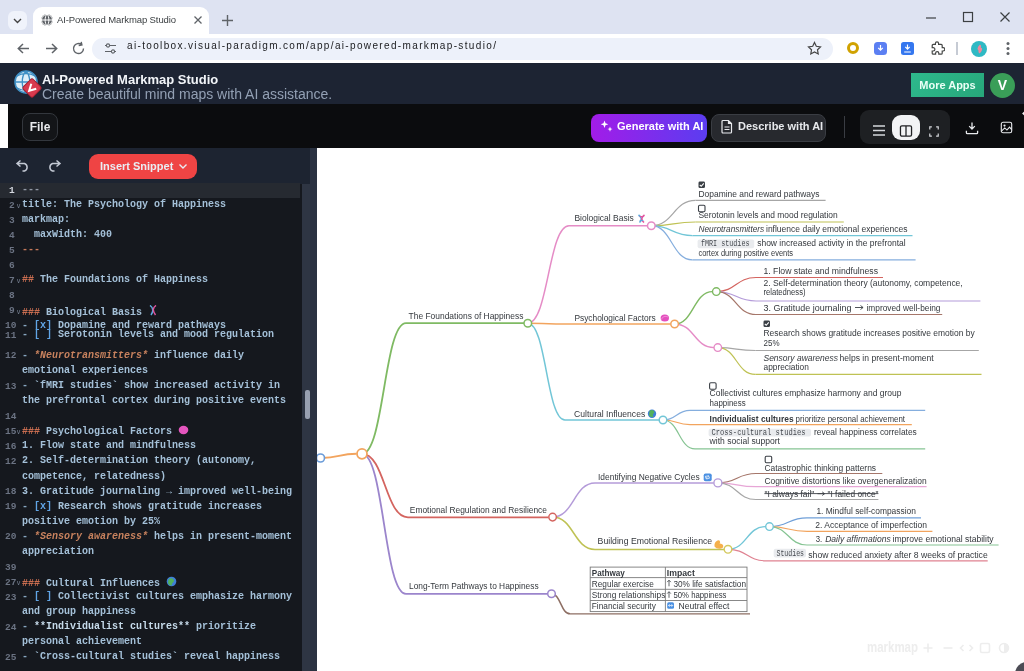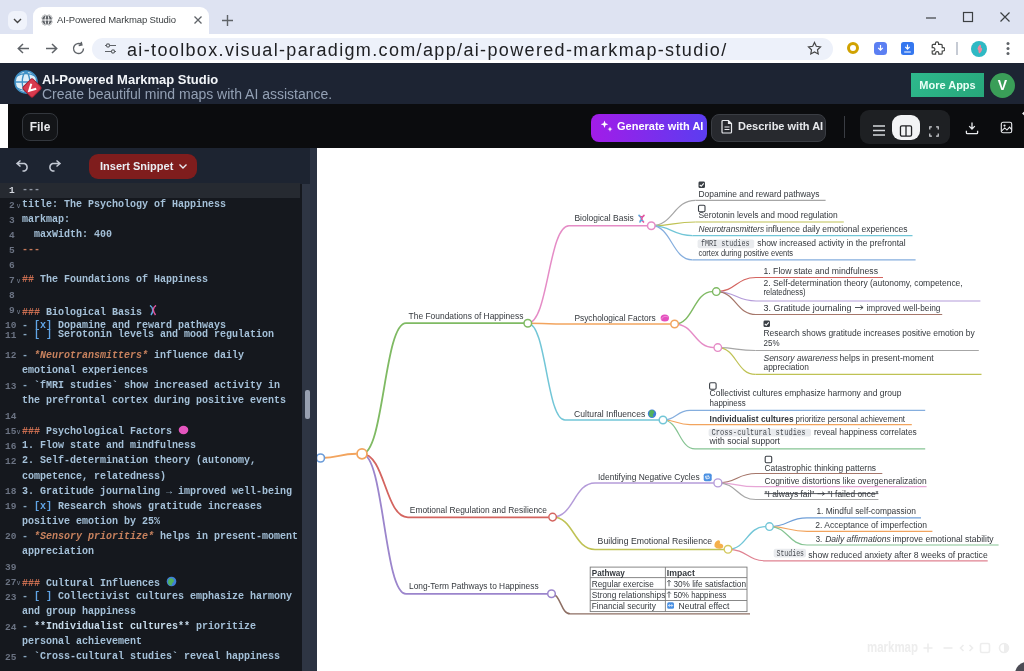--- a/index.html
+++ b/index.html
@@ -233,21 +233,21 @@
     </svg>
  <svg class="abs" style="left:71px;top:7px" width="15" height="15" viewBox="0 0 15 15">
       <path d="M12.5,7.5 a5,5 0 1 1 -1.8,-3.8 M10.2,0.8 l0.7,3.1 l-3.2,0.6" fill="none" stroke="#5f6368" stroke-width="1.4"></path>
     </svg>
  <div class="abs" style="left:92px;top:3.5px;width:741px;height:22px;background:#edf1fa;border-radius:11px"></div>
  <svg class="abs" style="left:104px;top:8px" width="13" height="13" viewBox="0 0 13 13">
       <circle cx="4" cy="3.5" r="1.6" fill="none" stroke="#5f6368" stroke-width="1.1"></circle>
       <path d="M6,3.5 h6 M1,3.5 h1.3 M1,9.5 h6 M11,9.5 h1" stroke="#5f6368" stroke-width="1.1"></path>
       <circle cx="9" cy="9.5" r="1.6" fill="none" stroke="#5f6368" stroke-width="1.1"></circle>
     </svg>
- <span class="abs" style="left:127px;top:5.5px;font-size:18px;color:#202124;letter-spacing:1.35px">ai-toolbox.visual-paradigm.com/app/ai-powered-markmap-studio/</span>
+ <span class="abs" style="left:127px;top:5.5px;font-size:10px;color:#202124;letter-spacing:1.35px">ai-toolbox.visual-paradigm.com/app/ai-powered-markmap-studio/</span>
  <svg class="abs" style="left:807px;top:7px" width="15" height="15" viewBox="0 0 15 15">
       <path d="M7.5,1.5 l1.8,3.8 4.2,0.6 -3,2.9 0.7,4.2 -3.7,-2 -3.7,2 0.7,-4.2 -3,-2.9 4.2,-0.6 z" fill="none" stroke="#444" stroke-width="1.2"></path>
     </svg>
  <div class="abs" style="left:847px;top:8px;width:12px;height:12px;border:3.2px solid #d0a200;border-radius:50%"></div>
  <div class="abs" style="left:874px;top:8px;width:13px;height:13px;background:#5b7ff2;border-radius:3.5px"></div>
  <svg class="abs" style="left:874px;top:8px" width="13" height="13" viewBox="0 0 13 13">
       <path d="M6.5,3 v5 m-2.3,-2.2 l2.3,2.3 l2.3,-2.3" stroke="#fff" stroke-width="1.2" fill="none"></path>
     </svg>
  <div class="abs" style="left:901px;top:8px;width:13px;height:13px;background:#3577ef;border-radius:2.5px"></div>
  <svg class="abs" style="left:901px;top:8px" width="13" height="13" viewBox="0 0 13 13">
@@ -324,21 +324,21 @@
 </div>
 
 <div id="editor">
 <div class="abs" style="left:0;top:0;width:310px;height:36px;background:#1d2431"></div>
 <svg class="abs" style="left:15px;top:11px" width="15" height="13" viewBox="0 0 15 13">
       <path d="M5.5,1.5 L2,4.5 l3.5,3 M2,4.5 h7.5 a4,4 0 0 1 0,7.5 h-2" fill="none" stroke="#c3c9d4" stroke-width="1.5"></path>
     </svg>
 <svg class="abs" style="left:47px;top:11px" width="15" height="13" viewBox="0 0 15 13">
       <path d="M9.5,1.5 L13,4.5 l-3.5,3 M13,4.5 H5.5 a4,4 0 0 0 0,7.5 h2" fill="none" stroke="#c3c9d4" stroke-width="1.5"></path>
     </svg>
-<div class="abs" style="left:89px;top:6px;width:108px;height:25px;background:#7f1d1d;border-radius:9px;color:#e9edf3;font-size:11px;font-weight:bold;text-align:left;line-height:25px;padding-left:11px">Insert Snippet</div>
+<div class="abs" style="left:89px;top:6px;width:108px;height:25px;background:#ef4444;border-radius:9px;color:#e9edf3;font-size:11px;font-weight:bold;text-align:left;line-height:25px;padding-left:11px">Insert Snippet</div>
 <svg class="abs" style="left:178px;top:15px" width="10" height="7" viewBox="0 0 10 7">
       <path d="M1.5,1.5 l3.5,3.5 L8.5,1.5" fill="none" stroke="#e9edf3" stroke-width="1.4"></path>
     </svg>
 <div class="crow code" style="top:35.00px;background:#262a31"><span class="cnum" style="left:9px;color:#d5d9e0">1</span><span class="ctext"><span style="color:#9198a4">---</span></span></div>
 <div class="crow code" style="top:50.08px"><span class="cnum" style="left:9px">2</span><span class="fold" style="left:16px">∨</span><span class="ctext"><span style="color:#a4c0d8">title:&nbsp;The&nbsp;Psychology&nbsp;of&nbsp;Happiness</span></span></div>
 <div class="crow code" style="top:65.16px"><span class="cnum" style="left:9px">3</span><span class="ctext"><span style="color:#a4c0d8">markmap:</span></span></div>
 <div class="crow code" style="top:80.24px"><span class="cnum" style="left:9px">4</span><span class="ctext"><span style="color:#a4c0d8">&nbsp;&nbsp;maxWidth:&nbsp;400</span></span></div>
 <div class="crow code" style="top:95.32px"><span class="cnum" style="left:9px">5</span><span class="ctext"><span style="color:#c5795b">---</span></span></div>
 <div class="crow code" style="top:110.40px"><span class="cnum" style="left:9px">6</span><span class="ctext"></span></div>
 <div class="crow code" style="top:125.48px"><span class="cnum" style="left:9px">7</span><span class="fold" style="left:16px">∨</span><span class="ctext"><span style="color:#c96d50">## </span><span style="color:#a4c0d8">The&nbsp;Foundations&nbsp;of&nbsp;Happiness</span></span></div>
@@ -356,21 +356,21 @@
 <div class="crow code" style="top:261.20px"><span class="cnum" style="left:5px">14</span><span class="ctext"></span></div>
 <div class="crow code" style="top:276.28px"><span class="cnum" style="left:5px">15</span><span class="fold" style="left:16px">∨</span><span class="ctext"><span style="color:#c96d50">### </span><span style="color:#a4c0d8">Psychological&nbsp;Factors&nbsp;</span><svg width="11" height="10" viewBox="0 0 11 10" style="vertical-align:-1px">
           <ellipse cx="5.5" cy="5" rx="4.8" ry="4.2" fill="#e455be"></ellipse>
         </svg></span></div>
 <div class="crow code" style="top:291.36px"><span class="cnum" style="left:5px">16</span><span class="ctext"><span style="color:#a4c0d8">1.&nbsp;Flow&nbsp;state&nbsp;and&nbsp;mindfulness</span></span></div>
 <div class="crow code" style="top:306.44px"><span class="cnum" style="left:5px">12</span><span class="ctext"><span style="color:#a4c0d8">2.&nbsp;Self-determination&nbsp;theory&nbsp;(autonomy,</span></span></div>
 <div class="crow code" style="top:321.52px"><span class="ctext"><span style="color:#a4c0d8">competence,&nbsp;relatedness)</span></span></div>
 <div class="crow code" style="top:336.60px"><span class="cnum" style="left:5px">18</span><span class="ctext"><span style="color:#a4c0d8">3.&nbsp;Gratitude&nbsp;journaling&nbsp;→&nbsp;improved&nbsp;well-being</span></span></div>
 <div class="crow code" style="top:351.68px"><span class="cnum" style="left:5px">19</span><span class="ctext"><span style="color:#87a6c0">- </span><span style="color:#61a5e6">[x]&nbsp;</span><span style="color:#a4c0d8">Research&nbsp;shows&nbsp;gratitude&nbsp;increases</span></span></div>
 <div class="crow code" style="top:366.76px"><span class="ctext"><span style="color:#a4c0d8">positive&nbsp;emotion&nbsp;by&nbsp;25%</span></span></div>
-<div class="crow code" style="top:381.84px"><span class="cnum" style="left:5px">20</span><span class="ctext"><span style="color:#87a6c0">- </span><i><span style="color:#c8825e">*Sensory prioritize* </span></i><span style="color:#a4c0d8">helps&nbsp;in&nbsp;present-moment</span></span></div>
+<div class="crow code" style="top:381.84px"><span class="cnum" style="left:5px">20</span><span class="ctext"><span style="color:#87a6c0">- </span><i><span style="color:#c8825e">*Sensory awareness* </span></i><span style="color:#a4c0d8">helps&nbsp;in&nbsp;present-moment</span></span></div>
 <div class="crow code" style="top:396.92px"><span class="ctext"><span style="color:#a4c0d8">appreciation</span></span></div>
 <div class="crow code" style="top:412.00px"><span class="cnum" style="left:5px">39</span><span class="ctext"></span></div>
 <div class="crow code" style="top:427.08px"><span class="cnum" style="left:5px">27</span><span class="fold" style="left:16px">∨</span><span class="ctext"><span style="color:#c96d50">### </span><span style="color:#a4c0d8">Cultural&nbsp;Influences&nbsp;</span><svg width="11" height="11" viewBox="0 0 11 11" style="vertical-align:-1px">
           <circle cx="5.5" cy="5.5" r="4.8" fill="#3f7fd6"></circle>
           <path d="M2.5,3.5 q2.5,-2 4.5,-0.5 q2,1.5 0.5,3 q-2.5,2 -1.5,3.5 q-3,0.5 -4,-2.5z" fill="#52b15c"></path>
         </svg></span></div>
 <div class="crow code" style="top:442.16px"><span class="cnum" style="left:5px">23</span><span class="ctext"><span style="color:#87a6c0">- </span><span style="color:#61a5e6">[&nbsp;]&nbsp;</span><span style="color:#a4c0d8">Collectivist&nbsp;cultures&nbsp;emphasize&nbsp;harmony</span></span></div>
 <div class="crow code" style="top:457.24px"><span class="ctext"><span style="color:#a4c0d8">and&nbsp;group&nbsp;happiness</span></span></div>
 <div class="crow code" style="top:472.32px"><span class="cnum" style="left:5px">24</span><span class="ctext"><span style="color:#87a6c0">- </span><span style="color:#c6daea">**Individualist cultures** </span><span style="color:#a4c0d8">prioritize</span></span></div>
 <div class="crow code" style="top:487.40px"><span class="ctext"><span style="color:#a4c0d8">personal&nbsp;achievement</span></span></div>

